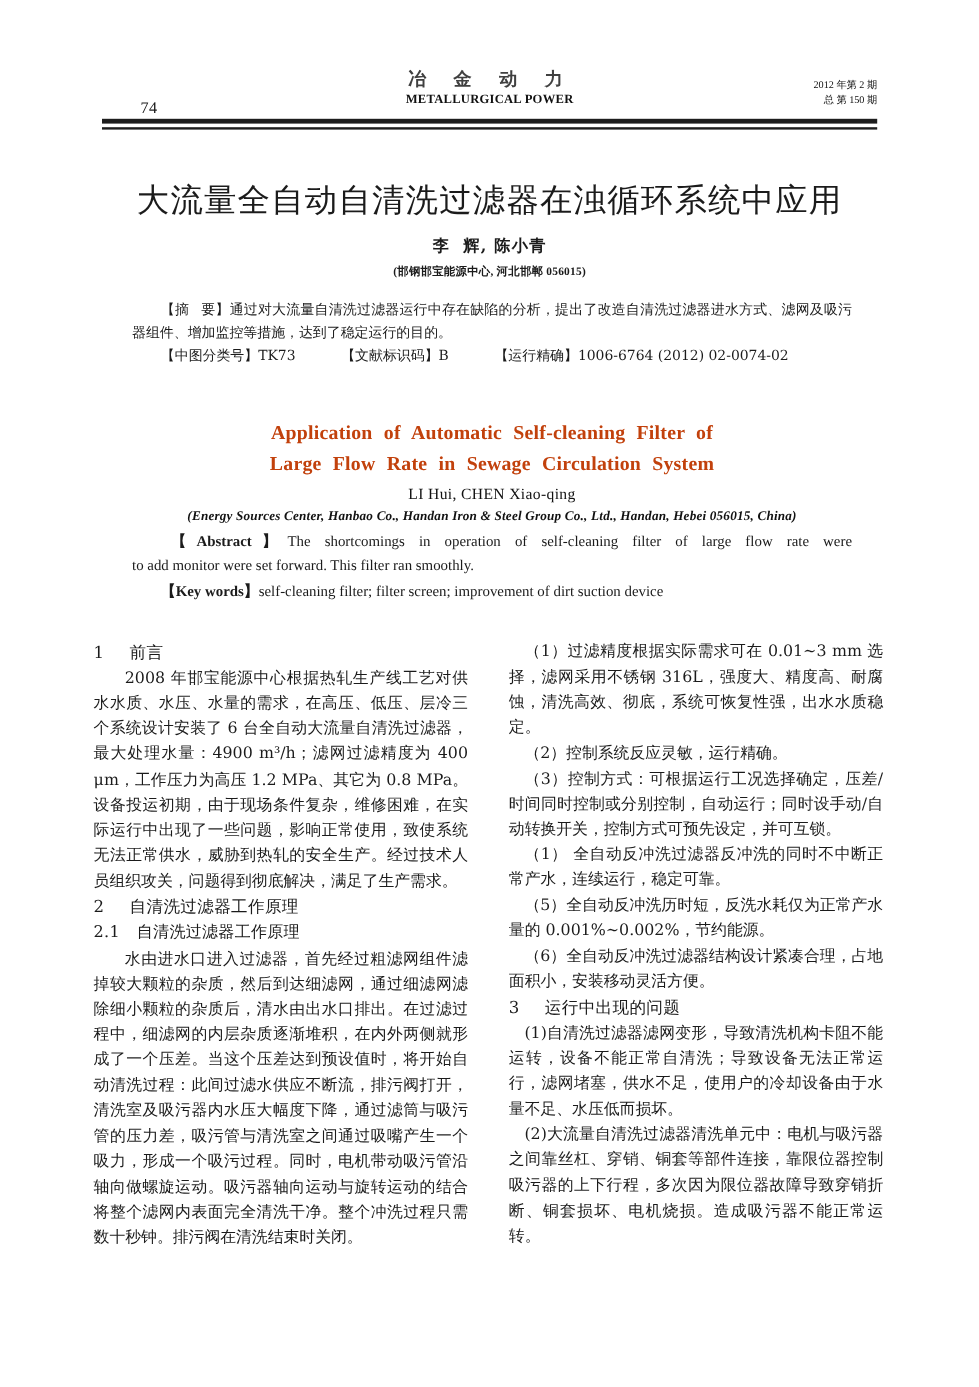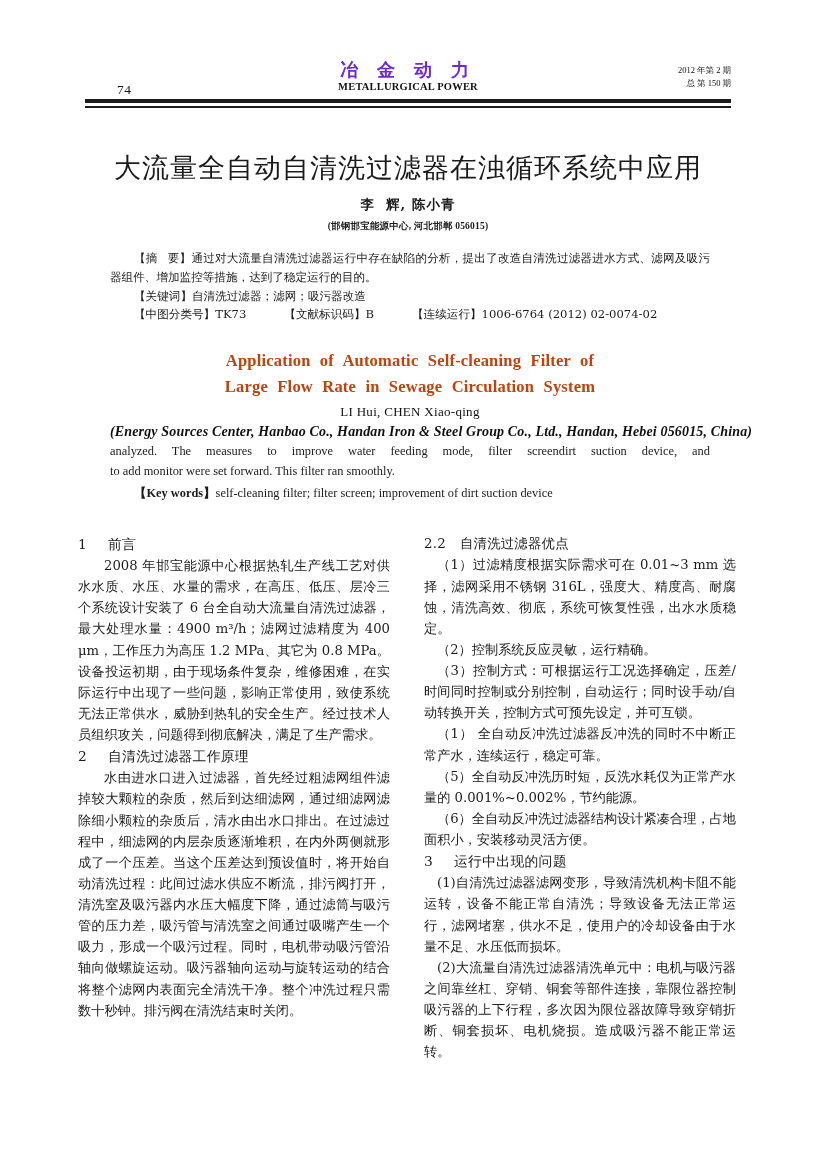--- a/index.html
+++ b/index.html
@@ -42,26 +42,26 @@
   }
   .journal {
     position: absolute;
     left: 50%;
     top: 0px;
     transform: translateX(-50%);
     text-align: center;
     line-height: 1.12;
   }
   .journal-cn {
-    font-family: Liberation Sans, sans-serif;
-    font-size: 18px;
+    font-family: Liberation Mono, monospace;
+    font-size: 15px;
     font-weight: bold;
     letter-spacing: 7px;
     white-space: nowrap;
-    color: #6d28d9;
+    color: #404040;
   }
   .journal-en {
     font-size: 10.5px;
     font-weight: bold;
     letter-spacing: .2px;
     white-space: nowrap;
     color: #111;
     margin-top: 1px;
   }
   .issue {
@@ -162,21 +162,21 @@
     word-spacing: 5px;
   }
   .en-authors {
     margin-top: 5px;
     font-size: 13px;
     letter-spacing: .3px;
     color: #111;
   }
   .en-affil {
     margin-top: 4px;
-    font-size: 14px;
+    font-size: 11px;
     font-style: italic;
     font-weight: bold;
     letter-spacing: .15px;
     color: #111;
     white-space: nowrap;
   }
 
   
   .en-abs {
     position: absolute;
@@ -252,53 +252,54 @@
     <div class="cn-title">大流量全自动自清洗过滤器在浊循环系统中应用</div>
     <div class="cn-authors">
       <span>李</span><span class="gap"></span><span>辉, 陈小青</span>
     </div>
     <div class="cn-affil">(邯钢邯宝能源中心, 河北邯郸  056015)</div>
   </div>
 
   <div class="cn-meta">
     <p class="indent"><span class="lbl">【摘</span><span class="sp"></span><span class="lbl">要】</span><span>通过对大流量自清洗过滤器运行中存在缺陷的分析，提出了改造自清洗过滤器进水方式、滤网及吸污器组件、增加监控等措施，达到了稳定运行的目的。</span></p>
 
-    <p class="indent"><span>【关键词】</span><span>自清洗过滤器；滤网；吸污器改造</span></p>
-
-    <p class="indent"><span>【中图分类号】</span><span>TK73</span><span class="sp-wide"></span><span>【文献标识码】</span><span>B</span><span class="sp-wide"></span><span>【连续运行】</span><span>1006-6764 (2012) 02-0074-02</span></p>
+
+    <p class="indent"><span>【中图分类号】</span><span>TK73</span><span class="sp-wide"></span><span>【文献标识码】</span><span>B</span><span class="sp-wide"></span><span>【运行精确】</span><span>1006-6764 (2012) 02-0074-02</span></p>
   </div>
 
   <div class="en-block">
     <div class="en-title">
       <span class="l">Application of Automatic Self-cleaning Filter of</span>
       <span class="l">Large Flow Rate in Sewage Circulation System</span>
     </div>
     <div class="en-authors">LI Hui, CHEN Xiao-qing</div>
     <div class="en-affil">(Energy Sources Center, Hanbao Co., Handan Iron &amp; Steel Group Co., Ltd., Handan, Hebei 056015, China)</div>
   </div>
 
   <div class="en-abs">
-    <p class="just">analyzed. The measures to improve water feeding mode, filter screendirt suction device, and</p>
+    <p class="just">
+      <span style="display:inline-block;width:24px"></span><span class="tag">【Abstract】</span><span>The shortcomings in operation of self-cleaning filter of large flow rate were</span>
+    </p>
     <p class="just lastline">to add monitor were set forward. This filter ran smoothly.</p>
     <p class="kw"><span class="tag">【Key words】</span><span>self-cleaning filter; filter screen; improvement of dirt suction device</span></p>
   </div>
 
   <div class="col left">
     <p class="h1"><span class="num">1</span><span>前言</span></p>
 
     <p class="para">2008 年邯宝能源中心根据热轧生产线工艺对供水水质、水压、水量的需求，在高压、低压、层冷三个系统设计安装了 6 台全自动大流量自清洗过滤器，最大处理水量：4900  m³/h；滤网过滤精度为 400 μm，工作压力为高压 1.2  MPa、其它为 0.8  MPa。设备投运初期，由于现场条件复杂，维修困难，在实际运行中出现了一些问题，影响正常使用，致使系统无法正常供水，威胁到热轧的安全生产。经过技术人员组织攻关，问题得到彻底解决，满足了生产需求。</p>
 
     <p class="h1"><span class="num">2</span><span>自清洗过滤器工作原理</span></p>
 
+    <p class="h2"><span class="num">2.1</span><span>自清洗过滤器工作原理</span></p>
 
     <p class="para">水由进水口进入过滤器，首先经过粗滤网组件滤掉较大颗粒的杂质，然后到达细滤网，通过细滤网滤除细小颗粒的杂质后，清水由出水口排出。在过滤过程中，细滤网的内层杂质逐渐堆积，在内外两侧就形成了一个压差。当这个压差达到预设值时，将开始自动清洗过程：此间过滤水供应不断流，排污阀打开，清洗室及吸污器内水压大幅度下降，通过滤筒与吸污管的压力差，吸污管与清洗室之间通过吸嘴产生一个吸力，形成一个吸污过程。同时，电机带动吸污管沿轴向做螺旋运动。吸污器轴向运动与旋转运动的结合将整个滤网内表面完全清洗干净。整个冲洗过程只需数十秒钟。排污阀在清洗结束时关闭。</p>
   </div>
 
   <div class="col right">
-    <p class="h2"><span class="num">2.2</span><span>自清洗过滤器优点</span></p>
 
     <p class="para-sub">（1）过滤精度根据实际需求可在 0.01~3  mm 选择，滤网采用不锈钢 316L，强度大、精度高、耐腐蚀，清洗高效、彻底，系统可恢复性强，出水水质稳定。</p>
     <p class="para-sub">（2）控制系统反应灵敏，运行精确。</p>
     <p class="para-sub">（3）控制方式：可根据运行工况选择确定，压差/时间同时控制或分别控制，自动运行；同时设手动/自动转换开关，控制方式可预先设定，并可互锁。</p>
     <p class="para-sub">（1） 全自动反冲洗过滤器反冲洗的同时不中断正常产水，连续运行，稳定可靠。</p>
     <p class="para-sub">（5）全自动反冲洗历时短，反洗水耗仅为正常产水量的 0.001%~0.002%，节约能源。</p>
     <p class="para-sub">（6）全自动反冲洗过滤器结构设计紧凑合理，占地面积小，安装移动灵活方便。</p>
 
     <p class="h1"><span class="num">3</span><span>运行中出现的问题</span></p>
 

